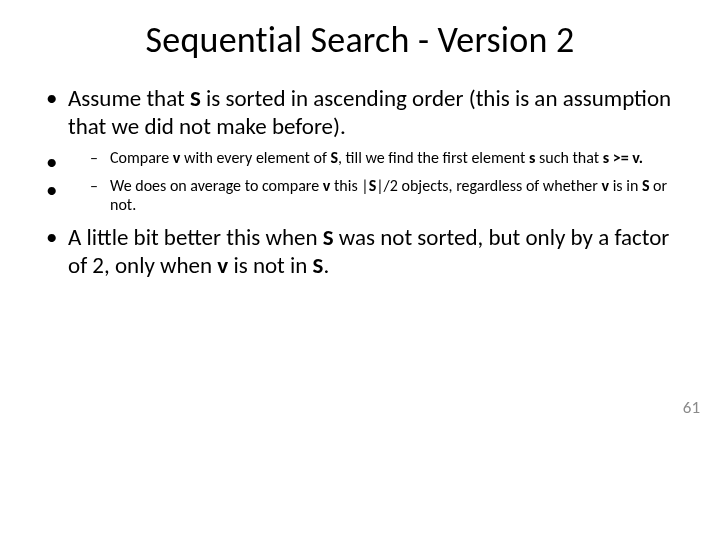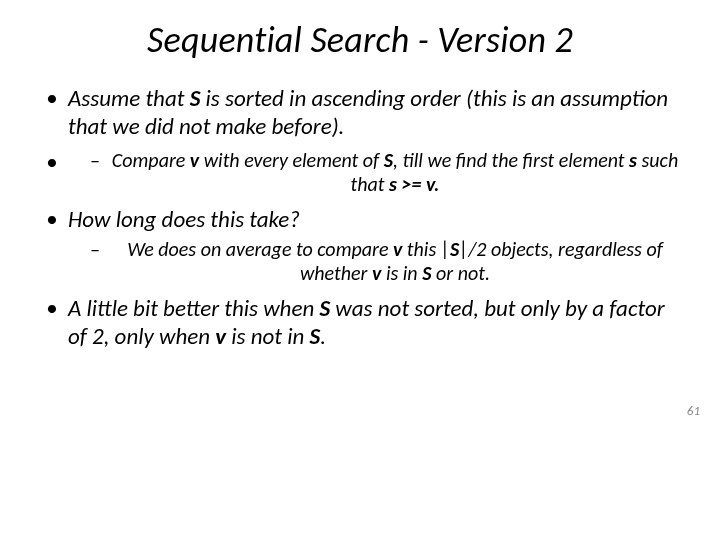--- a/index.html
+++ b/index.html
@@ -10,21 +10,20 @@
     background: #fff;
     font-family: Calibri, "Segoe UI", Arial, sans-serif;
     color: #000;
   }
   .slide {
     box-sizing: border-box;
     width: 720px;
     height: 428px;
     padding: 14px 40px 10px 40px;
     position: relative;
-    font-style: italic;
   }
   .title {
     font-size: 36px;
     font-weight: 400;
     text-align: center;
     margin: 4px 0 22px 0;
     letter-spacing: 0.2px;
   }
   ul.lvl1 {
     list-style: none;
@@ -42,41 +41,40 @@
     content: "•";
     position: absolute;
     left: 0;
     top: 0;
     font-size: 23px;
   }
   ul.lvl2 {
     list-style: none;
     margin: 4px 0 6px 0;
     padding: 0 0 0 22px;
-    font-size: 20px;
+    font-size: 16px;
     line-height: 1.22;
-    text-align: center;
   }
   ul.lvl2 > li {
     position: relative;
     padding-left: 20px;
     margin-bottom: 6px;
   }
   ul.lvl2 > li::before {
     content: "–";
     position: absolute;
     left: 0;
     top: 0;
   }
   .b { font-weight: 700; }
   .pagenum {
     position: absolute;
     right: 20px;
     bottom: 10px;
-    font-size: 13px;
+    font-size: 17px;
     color: #8a8a8a;
   }
 </style>
 </head>
 <body>
 
 <div class="slide">
 
   <div class="title">Sequential Search - Version 2</div>
 
@@ -88,21 +86,20 @@
 
     <li>
       <ul class="lvl2">
         <li>
           <span>Compare </span><span class="b">v</span><span> with every element of </span><span class="b">S</span><span>, till we find the first element </span><span class="b">s</span><span> such that </span><span class="b">s &gt;= v.</span>
         </li>
       </ul>
     </li>
 
     <li>
-      <span>How long does this take?</span>
       <ul class="lvl2">
         <li>
           <span>We does on average to compare </span><span class="b">v</span><span> this |</span><span class="b">S</span><span>|/2 objects, regardless of whether </span><span class="b">v</span><span> is in </span><span class="b">S</span><span> or not.</span>
         </li>
       </ul>
     </li>
 
     <li>
       <span>A little bit better this when </span><span class="b">S</span><span> was not sorted, but only by a factor of 2, only when </span><span class="b">v</span><span> is not in </span><span class="b">S</span><span>.</span>
     </li>

